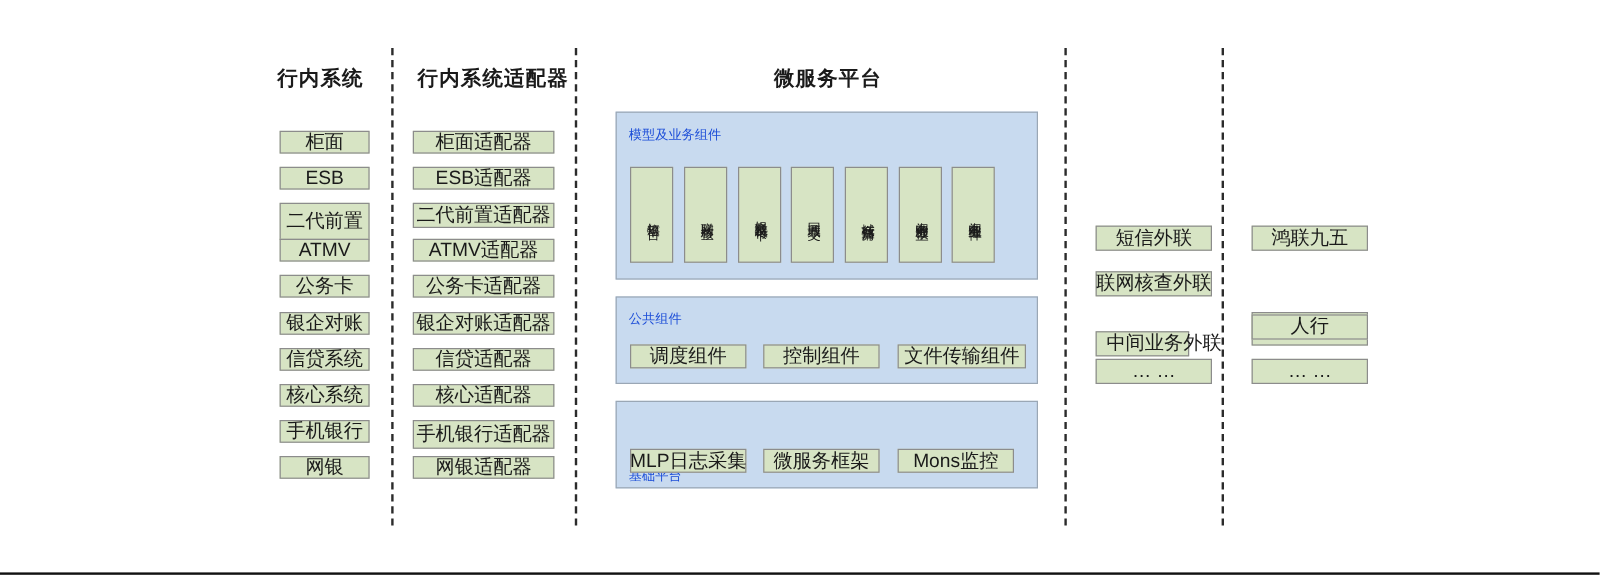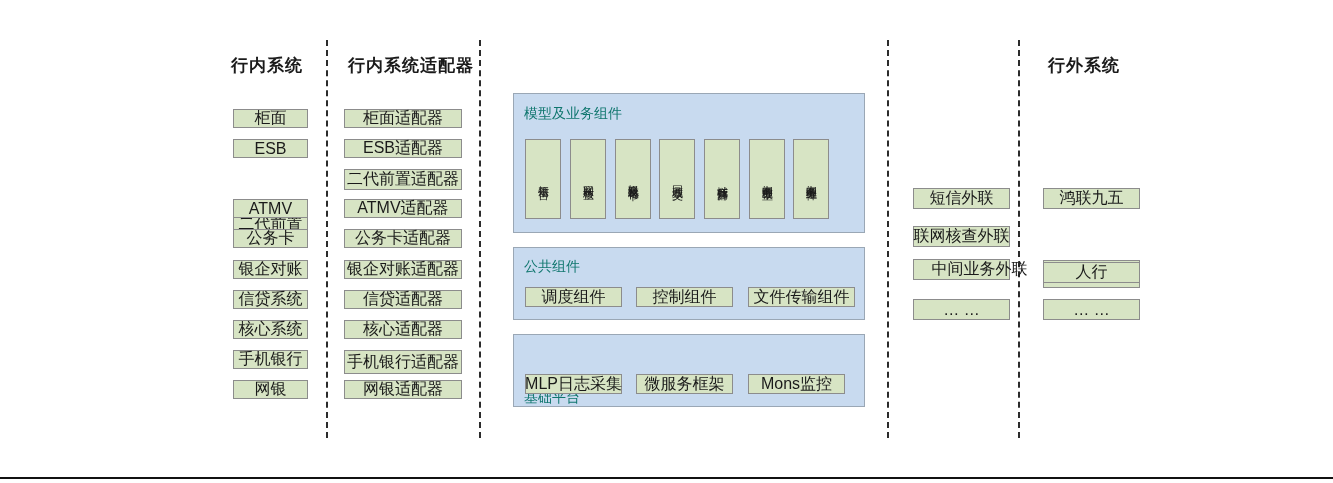--- a/index.html
+++ b/index.html
@@ -44,50 +44,50 @@
 
   
   .panel{
     position:absolute;
     background:#c8daef;
     border:1px solid #9aa7b5;
     box-sizing:border-box;
   }
   .panel-title{
     position:absolute;
-    font-size:14px;color:#0f766e;
+    font-size:11px;color:#1d4ed8;
     white-space:nowrap;
   }
 
   .bottom-rule{
     position:absolute;left:0;top:477px;width:1333px;
     border-top:2px solid #111111;
   }
 </style>
 </head>
 <body>
 
 <div class="canvas">
 
   <div class="col-title" style="left:213px;top:54px;width:108px;">行内系统</div>
 
   <div class="col-title" style="left:331px;top:54px;width:160px;">行内系统适配器</div>
 
+  <div class="col-title" style="left:570px;top:54px;width:240px;">微服务平台</div>
 
 
-  <div class="col-title" style="left:1022px;top:54px;width:124px;">行外系统</div>
 
   <div class="divider" style="left:326px;"></div>
   <div class="divider" style="left:479px;"></div>
   <div class="divider" style="left:887px;"></div>
   <div class="divider" style="left:1018px;"></div>
 
   <div class="node" style="left:233px;top:109px;width:75px;height:19px;">柜面</div>
   <div class="node" style="left:233px;top:139px;width:75px;height:19px;">ESB</div>
-  <div class="node" style="left:233px;top:169px;width:75px;height:31px;margin-top:40px;">二代前置</div>
+  <div class="node" style="left:233px;top:169px;width:75px;height:31px;">二代前置</div>
   <div class="node" style="left:233px;top:199px;width:75px;height:19px;">ATMV</div>
   <div class="node" style="left:233px;top:229px;width:75px;height:19px;">公务卡</div>
   <div class="node" style="left:233px;top:260px;width:75px;height:19px;">银企对账</div>
   <div class="node" style="left:233px;top:290px;width:75px;height:19px;">信贷系统</div>
   <div class="node" style="left:233px;top:320px;width:75px;height:19px;">核心系统</div>
   <div class="node" style="left:233px;top:350px;width:75px;height:19px;">手机银行</div>
   <div class="node" style="left:233px;top:380px;width:75px;height:19px;">网银</div>
 
   <div class="node" style="left:344px;top:109px;width:118px;height:19px;">柜面适配器</div>
   <div class="node" style="left:344px;top:139px;width:118px;height:19px;">ESB适配器</div>
@@ -120,21 +120,21 @@
 
   <div class="panel" style="left:513px;top:334px;width:352px;height:73px;"></div>
   <div class="panel-title" style="left:524px;top:345px;margin-top:44px;">基础平台</div>
 
   <div class="node" style="left:525px;top:374px;width:97px;height:20px;">MLP日志采集</div>
   <div class="node" style="left:636px;top:374px;width:97px;height:20px;">微服务框架</div>
   <div class="node" style="left:748px;top:374px;width:97px;height:20px;">Mons监控</div>
 
   <div class="node" style="left:913px;top:188px;width:97px;height:21px;">短信外联</div>
   <div class="node" style="left:913px;top:226px;width:97px;height:21px;">联网核查外联</div>
-  <div class="node" style="left:913px;top:259px;width:97px;height:21px;padding-left:36px;">中间业务外联</div>
+  <div class="node" style="left:913px;top:276px;width:78px;height:21px;padding-left:36px;">中间业务外联</div>
   <div class="node" style="left:913px;top:299px;width:97px;height:21px;">… …</div>
 
   <div class="node" style="left:1043px;top:188px;width:97px;height:21px;">鸿联九五</div>
   <div class="node" style="left:1043px;top:226px;width:97px;height:28px;margin-top:34px;">容联云通讯</div>
   <div class="node" style="left:1043px;top:262px;width:97px;height:21px;">人行</div>
   <div class="node" style="left:1043px;top:299px;width:97px;height:21px;">… …</div>
 
   <div class="bottom-rule"></div>
 
 </div>

